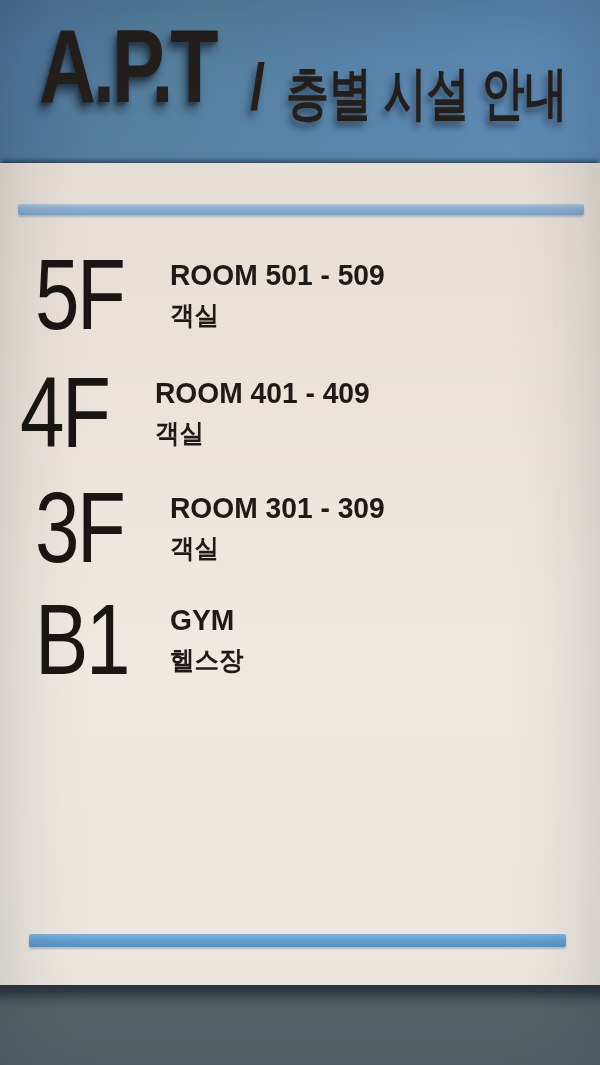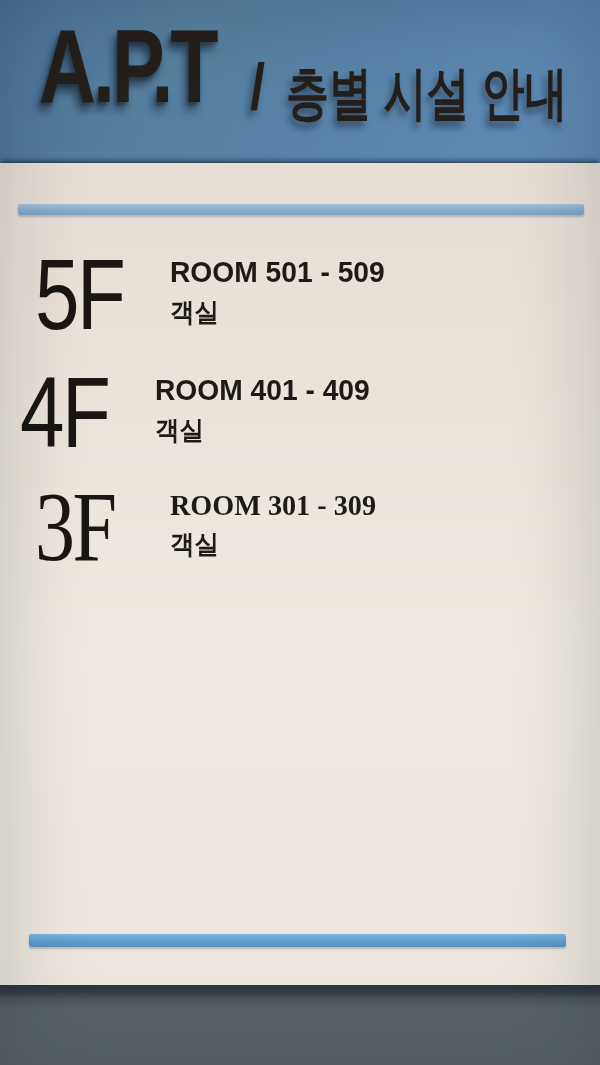--- a/index.html
+++ b/index.html
@@ -64,24 +64,24 @@
     background: linear-gradient(180deg, #a7c2d8 0%, #8cb0cd 45%, #7ba3c6 100%);
     box-shadow: 0 2px 2px rgba(90, 105, 120, 0.35);
   }
   .rule.bottom {
     left: 29px; top: 771px; width: 537px; height: 13px;
     background: linear-gradient(180deg, #7fb4dd 0%, #62a0d0 50%, #5d90bb 100%);
     box-shadow: 0 2px 2px rgba(90, 105, 120, 0.35);
   }
 
   .rows { position: absolute; left: 0; top: 92px; width: 600px; }
-  .row { display: flex; align-items: flex-start; padding-left: 35px; }
+  .row { display: flex; align-items: center; padding-left: 35px; }
   .row:nth-child(1) { margin-bottom: 40px; }
   .row:nth-child(2) { margin-bottom: 37px; padding-left: 20px; }
-  .row:nth-child(3) { margin-bottom: 34px; font-family: Liberation Serif, serif; }
+  .row:nth-child(3) { margin-bottom: 34px; }
   .row:nth-child(4) { margin-bottom: 5px; }
   .row:nth-child(5) { margin-bottom: 5px; }
 
   .floor {
     flex: 0 0 135px; width: 135px;
     font-size: 100px; line-height: 78px;
     font-weight: 400; letter-spacing: -3px;
     transform: scaleX(0.80); transform-origin: left top;
     color: #191613;
     white-space: nowrap;
@@ -139,19 +139,26 @@
   <div class="row">
     <div class="floor">3F</div>
     <div class="desc">
             <div class="en">ROOM 301 - 309</div>
             <div class="ko">객실</div>
           </div>
   </div>
 
 
 
+  <div class="row">
+    <div class="floor">B1</div>
+    <div class="desc">
+            <div class="en">GYM</div>
+            <div class="ko">헬스장</div>
+          </div>
+  </div>
 </div>
     <div class="rule bottom"></div>
   </div>
 
   <div class="lower-wall"></div>
 
 </div>
 
 </body></html>

